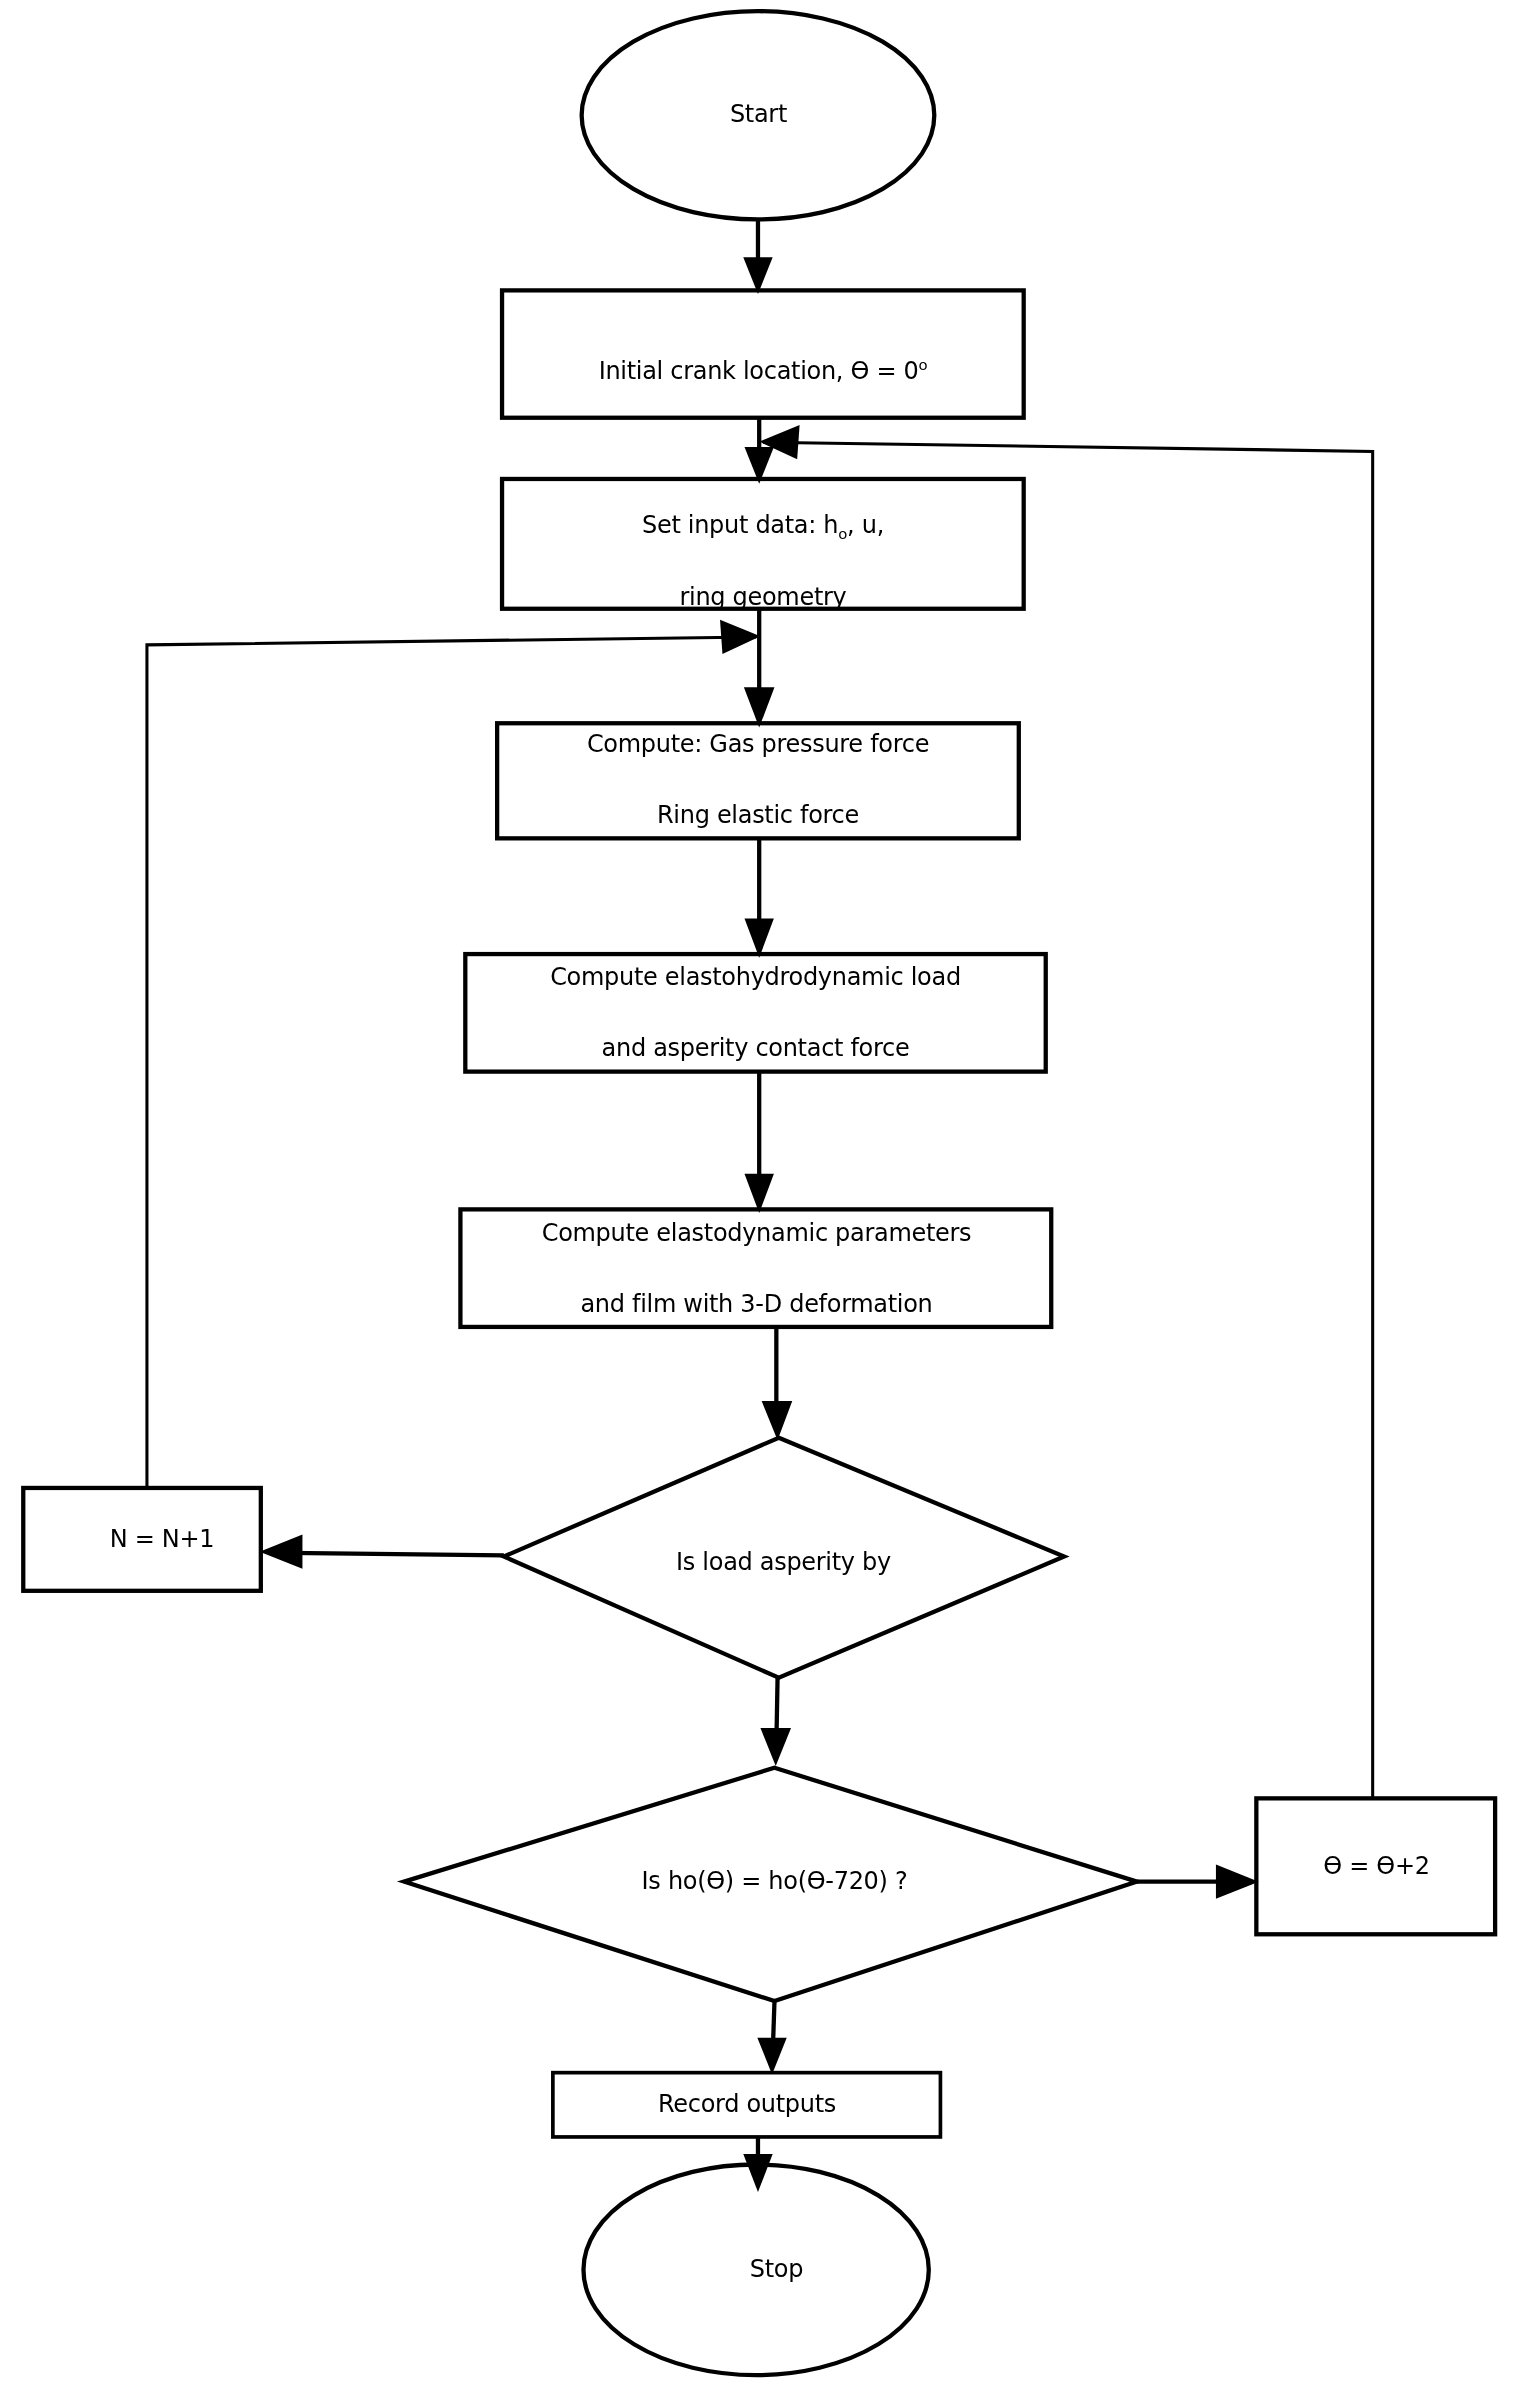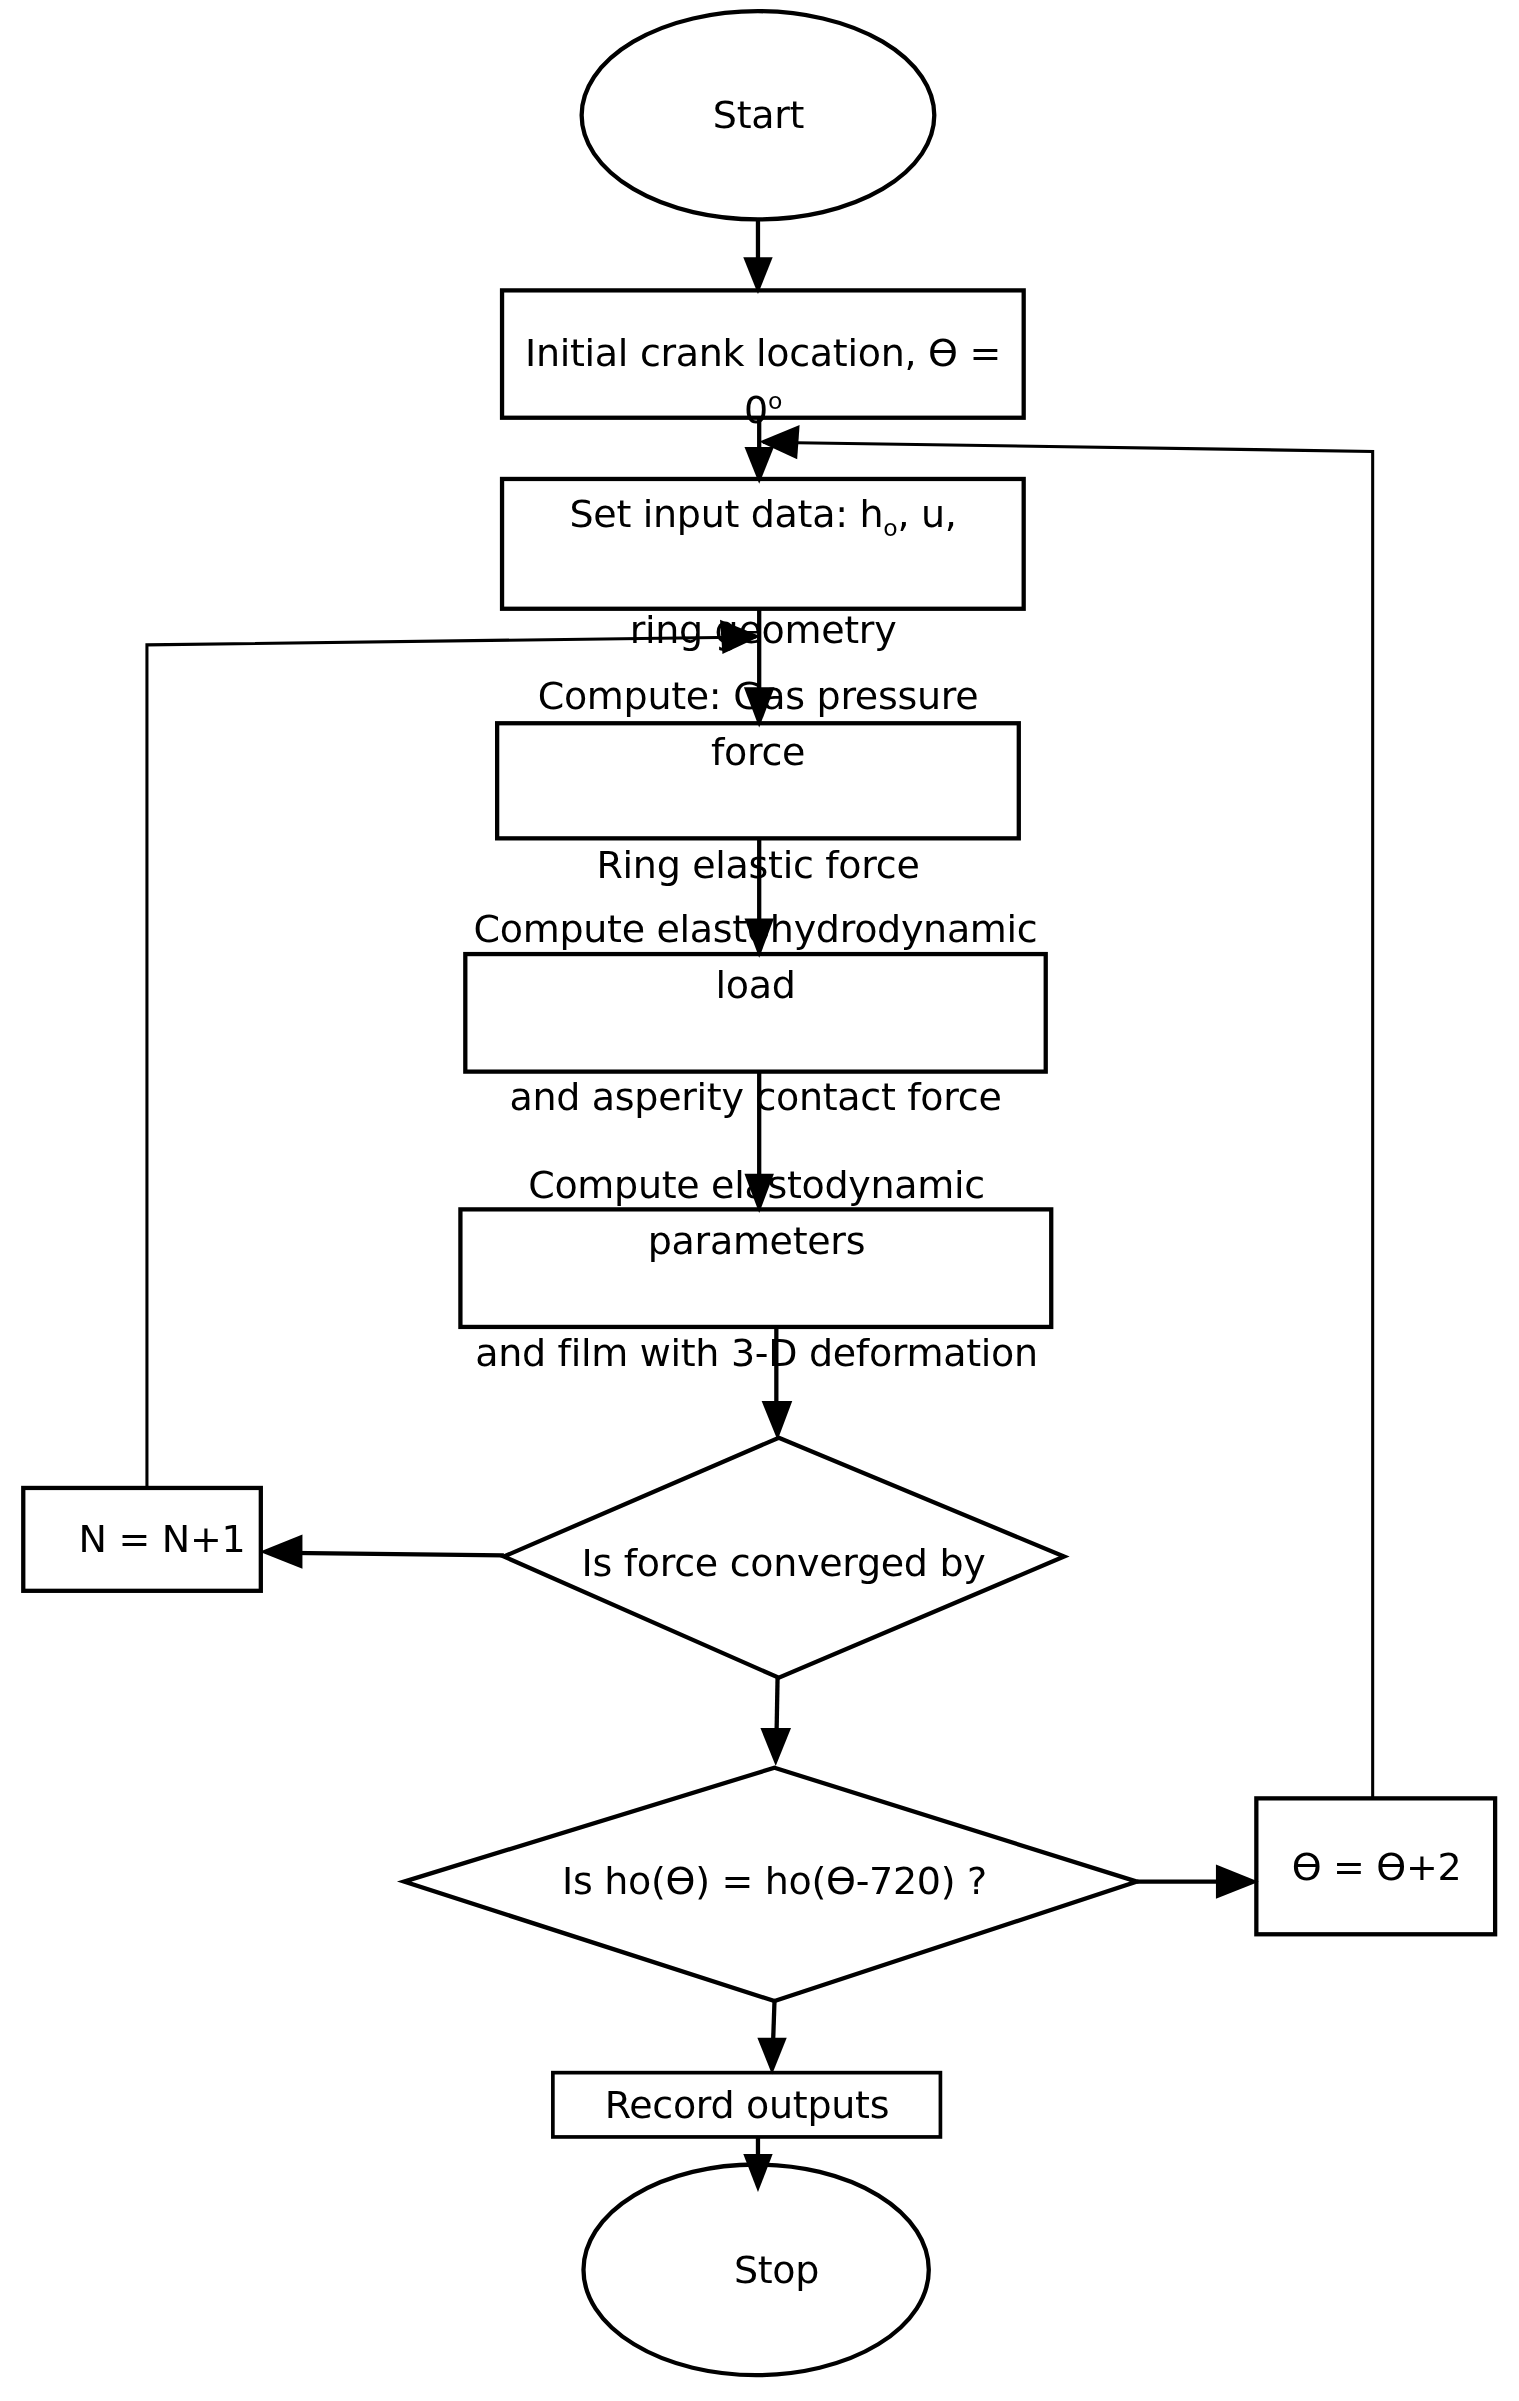--- a/index.html
+++ b/index.html
@@ -51,21 +51,21 @@
     stroke: none;
   }
   .node-text {
     position: absolute;
     display: flex;
     align-items: center;
     justify-content: center;
     text-align: center;
     color: #000000;
     font-family: "DejaVu Sans", "Liberation Sans", sans-serif;
-    font-size: 38px;
+    font-size: 24px;
     line-height: 1.48;
     letter-spacing: -0.3px;
     white-space: pre-line;
     pointer-events: none;
   }
   .node-text span.sub {
     font-size: 0.62em;
     vertical-align: sub;
   }
   .node-text span.sup {
@@ -181,21 +181,21 @@
 
   <div class="node-text" style="left:461px; top:1210px; width:591px; height:118px;">
     <span>
       <span class="text-line">Compute elastodynamic parameters</span>
       <span class="text-line">and film with 3-D deformation</span>
     </span>
   </div>
 
   <div class="node-text" style="left:551px; top:1508px; width:465px; height:110px;">
     <span>
-      <span class="text-line">Is force converged by</span>
+      <span class="text-line">Is load asperity by</span>
     </span>
   </div>
 
   <div class="node-text" style="left:23px; top:1488px; width:238px; height:103px;padding-left:20px;">N = N+1</div>
 
   <div class="node-text" style="left:508px; top:1837px; width:533px; height:89px;">Is ho(Ө) = ho(Ө-720) ?</div>
 
   <div class="node-text" style="left:1257px; top:1799px; width:239px; height:136px;">Ө = Ө+2</div>
 
   <div class="node-text" style="left:553px; top:2073px; width:388px; height:64px;">Record outputs</div>

